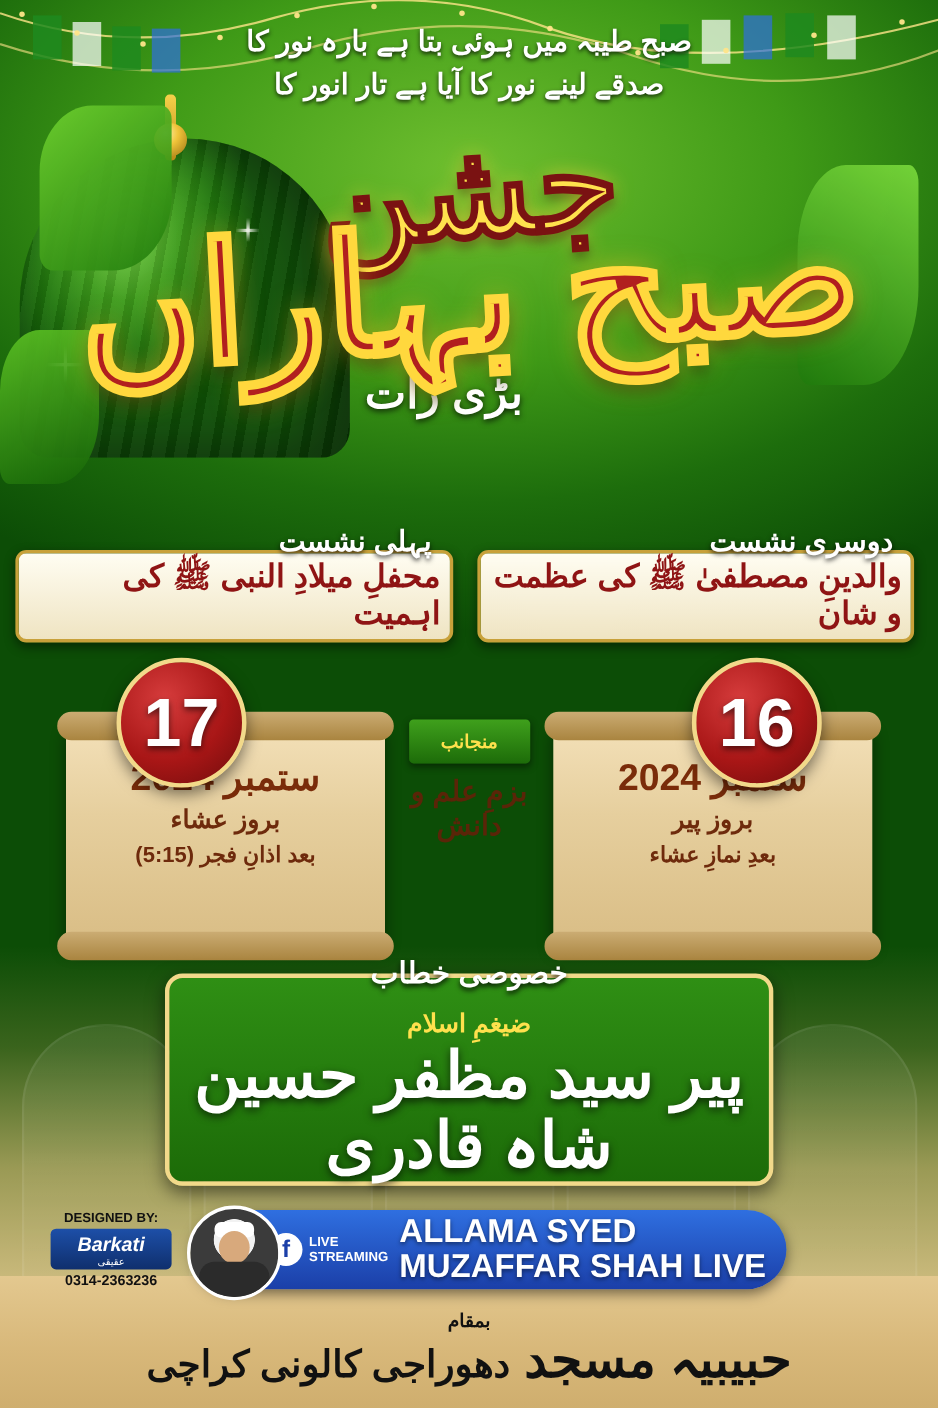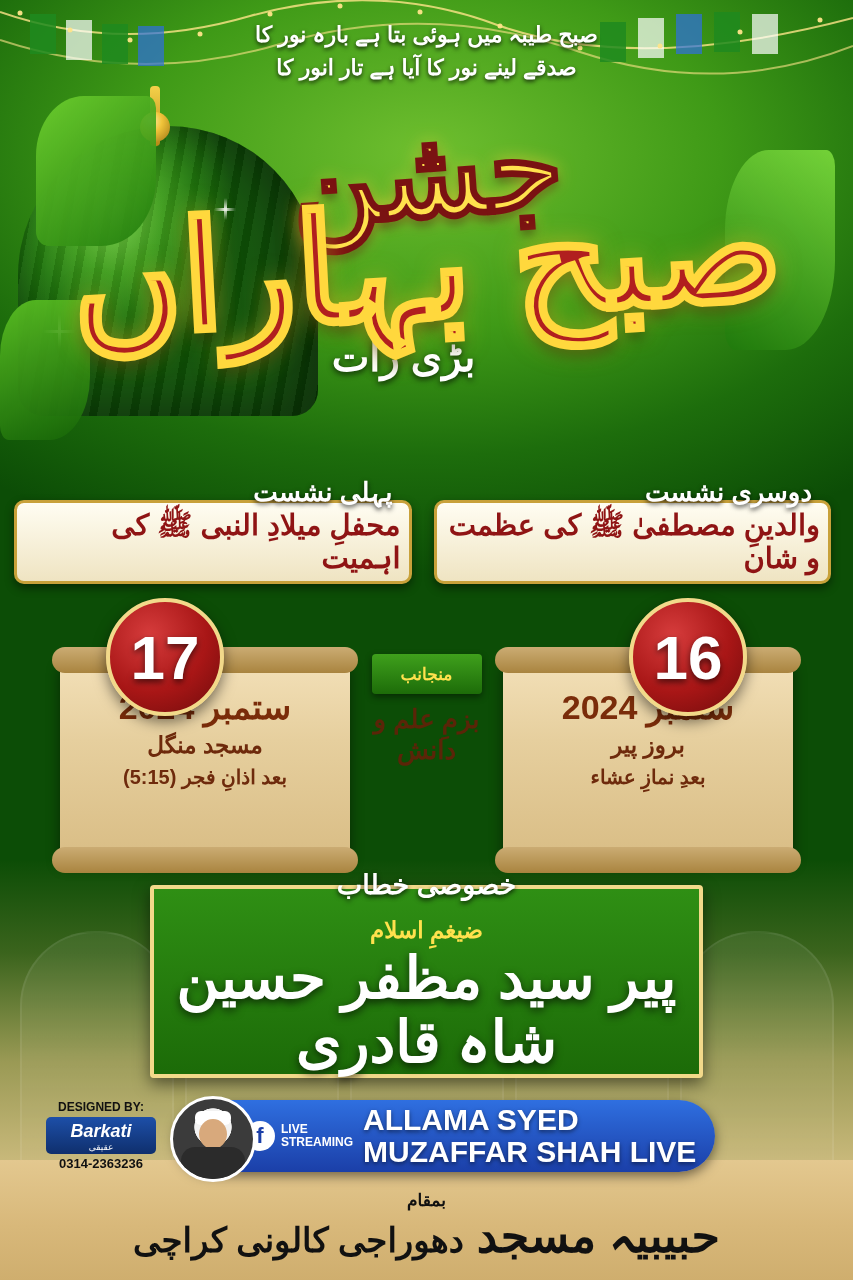--- a/index.html
+++ b/index.html
@@ -112,21 +112,21 @@
   }
 
   
   .couplet {
     position: absolute;
     top: 18px; left: 0; right: 0;
     text-align: center;
     direction: rtl;
     color: #ffffff;
     text-shadow: 0 2px 4px rgba(0,0,0,.75);
-    font-size: 22px;
+    font-size: 26px;
     line-height: 1.5;
     font-weight: bold;
     letter-spacing: .5px;
   }
   .couplet div { white-space: nowrap; }
 
   
   .title-main {
     position: absolute;
     top: 120px; left: 0; right: 0;
@@ -292,21 +292,21 @@
     z-index: 3;
   }
 
   
   .speaker-box {
     position: absolute;
     top: 885px; left: 150px; right: 150px;
     height: 185px;
     background: linear-gradient(to bottom, #2f8f14, #1c6b08);
     border: 4px solid #f2d98a;
-    border-radius: 4px;
+    border-radius: 16px;
     box-shadow: 0 6px 16px rgba(0,0,0,.5);
     direction: rtl;
     text-align: center;
   }
   .speaker-khitab {
     margin-top: -20px;
     font-size: 27px; font-weight: bold; color: #fff;
     text-shadow: 0 2px 5px rgba(0,0,0,.8);
   }
   .speaker-zeegham {
@@ -502,21 +502,21 @@
         <div class="scroll-month">ستمبر 2024</div>
         <div class="scroll-day">بروز پیر</div>
         <div class="scroll-time">بعدِ نمازِ عشاء</div>
       </div>
     </div>
     <div class="date-badge b16">16</div>
 
     <div class="scroll left">
       <div class="scroll-inner">
         <div class="scroll-month">ستمبر 2024</div>
-        <div class="scroll-day">مسجد منگل</div>
+        <div class="scroll-day">بروز عشاء</div>
         <div class="scroll-time">بعد اذانِ فجر (5:15)</div>
       </div>
     </div>
     <div class="date-badge b17">17</div>
 
     <div class="ribbon">منجانب</div>
     <div class="bazm">بزمِ علم و دانش</div>
   </div>
 
   <div class="speaker-box">

